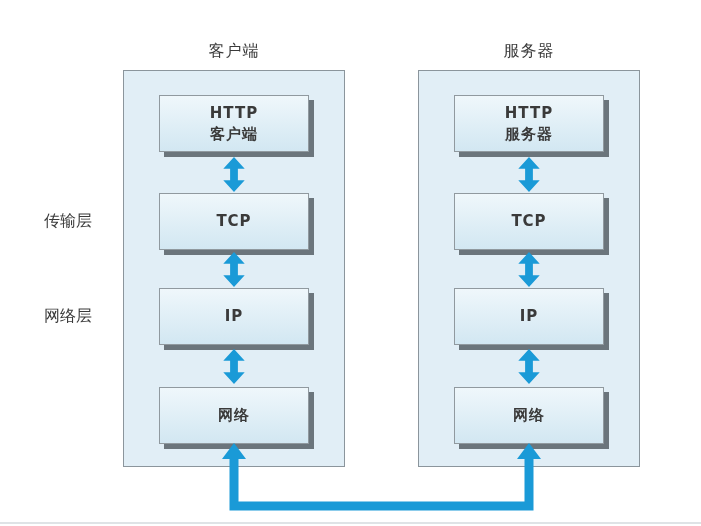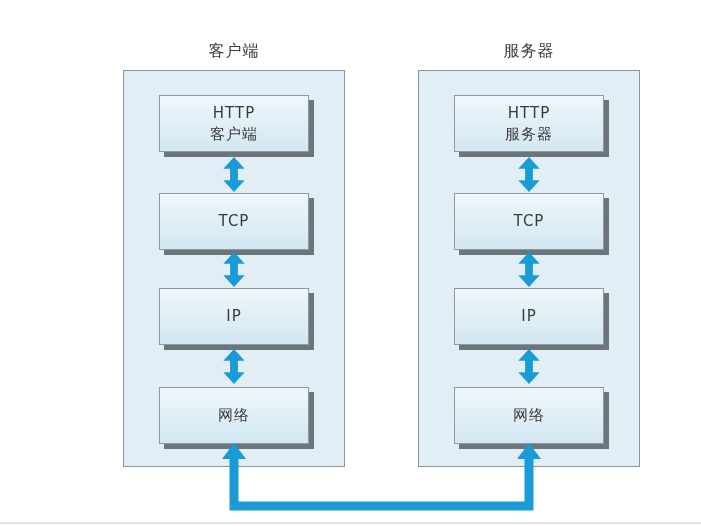--- a/index.html
+++ b/index.html
@@ -30,38 +30,40 @@
     position:absolute;top:70px;width:222px;height:397px;box-sizing:border-box;
     background:var(--panel-fill);border:1.5px solid var(--panel-border);
   }
   .panel.client{left:123px;}
   .panel.server{left:418px;}
   .pbox{
     position:absolute;left:35px;width:150px;height:57px;box-sizing:border-box;
     background:linear-gradient(to bottom,var(--box-top),var(--box-bottom));
     border:1px solid var(--box-border);
     box-shadow:5px 5px 0 0 var(--box-shadow);
-    display:flex;align-items:center;justify-content:center;text-align:center;
+    display:flex;align-items:center;justify-content:center;text-align:center;font-weight:bold;
   }
   .pbox span{
     white-space:pre-line;font-size:15px;line-height:21px;color:var(--text);
     letter-spacing:1px;
   }
   .darrow{position:absolute;left:99px;width:22px;height:35px;}
   .darrow polygon{fill:var(--arrow);}
   .connector{position:absolute;left:0;top:0;pointer-events:none;}
   .connector path{stroke:var(--arrow);stroke-width:9;fill:none;}
   .connector polygon{fill:var(--arrow);}
   .bottom-rule{position:absolute;left:0;top:522px;width:701px;height:2px;background:var(--rule);}
 </style>
 </head>
 <body>
 
 <div class="canvas">
 
+  <div class="layer-label" style="top:210px">传输层</div>
+  <div class="layer-label" style="top:305px">网络层</div>
 
   <div class="col-title" style="left:123px">客户端</div>
   <div class="col-title" style="left:418px">服务器</div>
 
   <div class="panel client">
     <div class="pbox" style="top:24px">
       <span>HTTP
 客户端</span>
     </div>
     <svg class="darrow" style="top:86px" viewBox="0 0 22 36">

